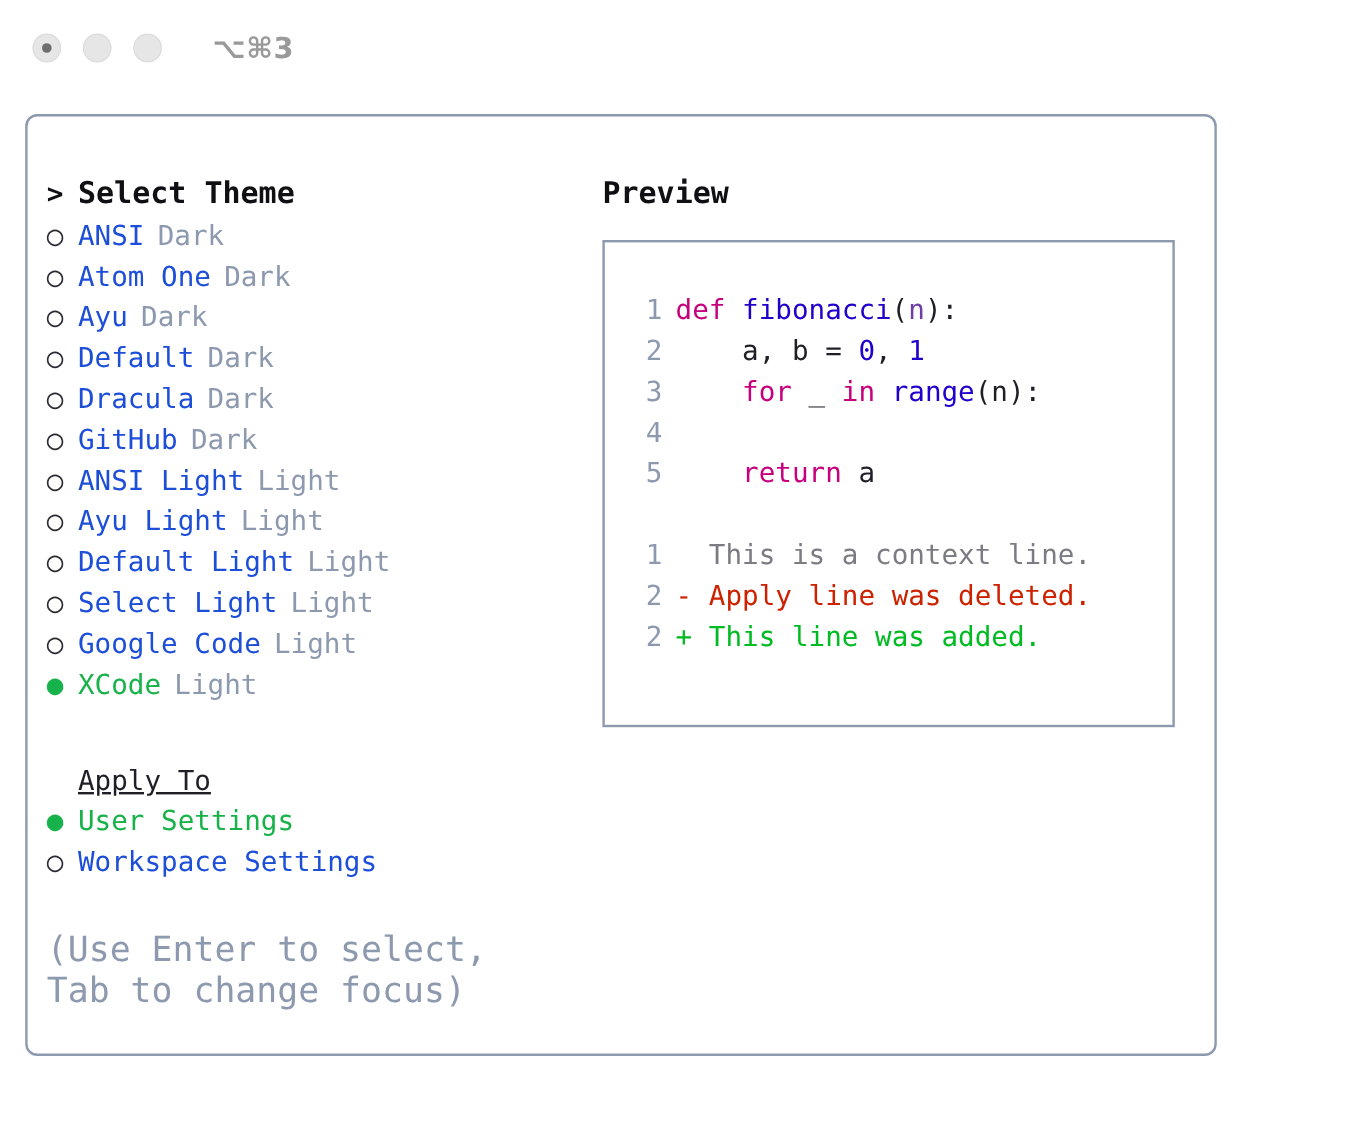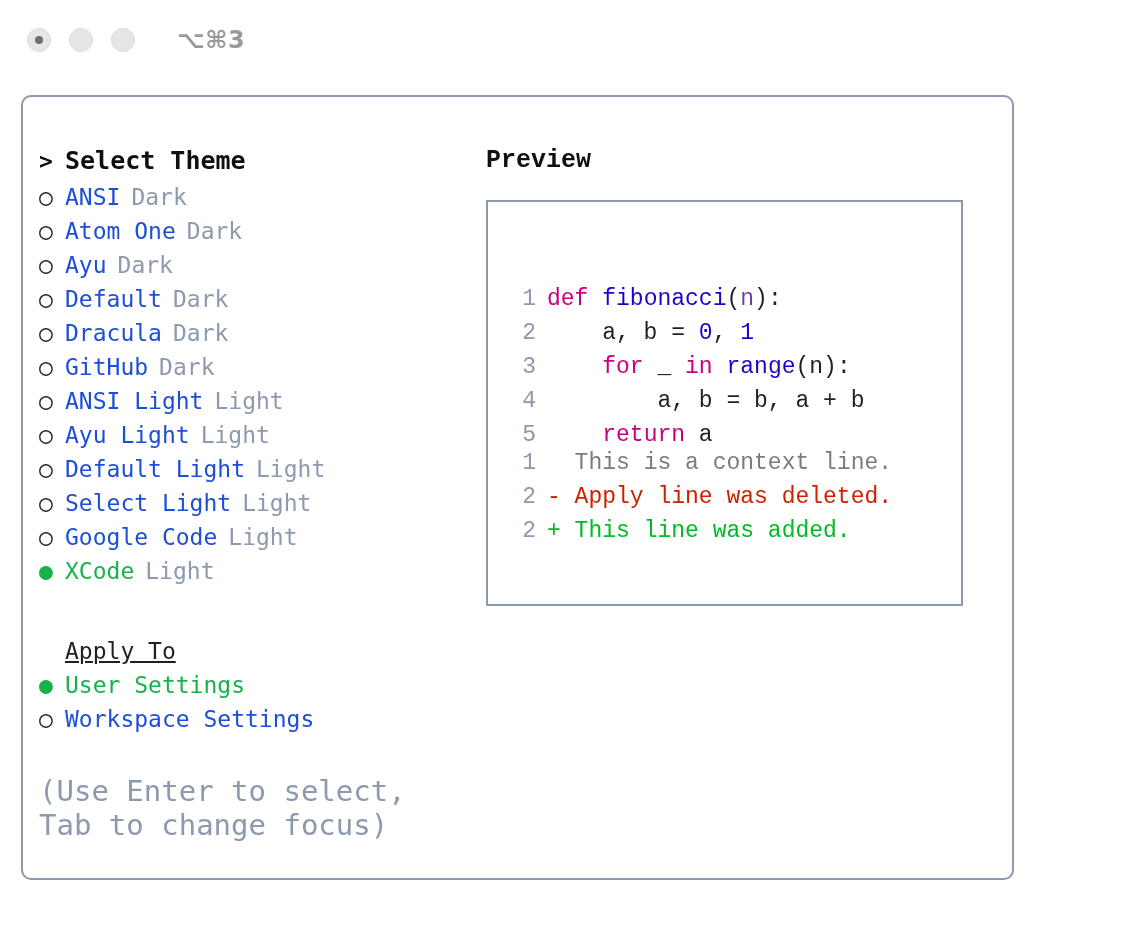--- a/index.html
+++ b/index.html
@@ -142,24 +142,23 @@
     color: #8d99ae;
     font-size: 29px;
     line-height: 34px;
     width: 400px;
     white-space: pre-wrap;
   }
 
   
   .right-col {
     position: absolute;
-    left: 463px;
+    left: 479px;
     top: 49px;
     width: 480px;
-    font-family: Liberation Mono, monospace;
   }
   .preview-title {
     font-size: 25px;
     font-weight: bold;
     color: #101014;
     height: 38px;
   }
   .preview-box {
     margin-top: 16px;
     width: 477px;
@@ -179,21 +178,20 @@
   .lineno {
     display: inline-block;
     width: 28px;
     flex: none;
     text-align: right;
     color: #8d99ae;
     margin-right: 11px;
   }
   .code {
     color: #1f1f27;
-    margin-top: 40px;
   }
   .kw   { color: #c7007e; }
   .fn   { color: #2200cc; }
   .num  { color: #2200cc; }
   .parm { color: #6f3fa8; }
   .plain{ color: #1f1f27; }
   .ctx  { color: #7b7b83; }
   .del  { color: #cc2200; }
   .add  { color: #00bb22; }
   .blank-line { height: 34px; }
@@ -246,21 +244,21 @@
         <div class="hint">(Use Enter to select, Tab to change focus)</div>
       </div>
 
       <div class="right-col">
         <div class="preview-title">Preview</div>
         <div class="preview-box">
           <div id="code-block">
               <div class="code-line"><span class="lineno">1</span><span class="code"><span class="kw">def </span><span class="fn">fibonacci</span><span class="plain">(</span><span class="parm">n</span><span class="plain">):</span></span></div>
               <div class="code-line"><span class="lineno">2</span><span class="code"><span class="plain">    a, b = </span><span class="num">0</span><span class="plain">, </span><span class="num">1</span></span></div>
               <div class="code-line"><span class="lineno">3</span><span class="code"><span class="plain">    </span><span class="kw">for</span><span class="plain"> _ </span><span class="kw">in</span><span class="plain"> </span><span class="fn">range</span><span class="plain">(n):</span></span></div>
-              <div class="code-line"><span class="lineno">4</span><span class="code"><span class="plain">        a, b = b, a + b</span></span></div>
+              <div class="code-line"><span class="lineno">4</span></div>
               <div class="code-line"><span class="lineno">5</span><span class="code"><span class="plain">    </span><span class="kw">return</span><span class="plain"> a</span></span></div>
             </div>
           <div class="blank-line"></div>
           <div id="diff-block">
               <div class="code-line"><span class="lineno">1</span><span class="ctx"> </span><span class="ctx"> This is a context line.</span></div>
               <div class="code-line"><span class="lineno">2</span><span class="del">-</span><span class="del"> Apply line was deleted.</span></div>
               <div class="code-line"><span class="lineno">2</span><span class="add">+</span><span class="add"> This line was added.</span></div>
             </div>
         </div>
       </div>

